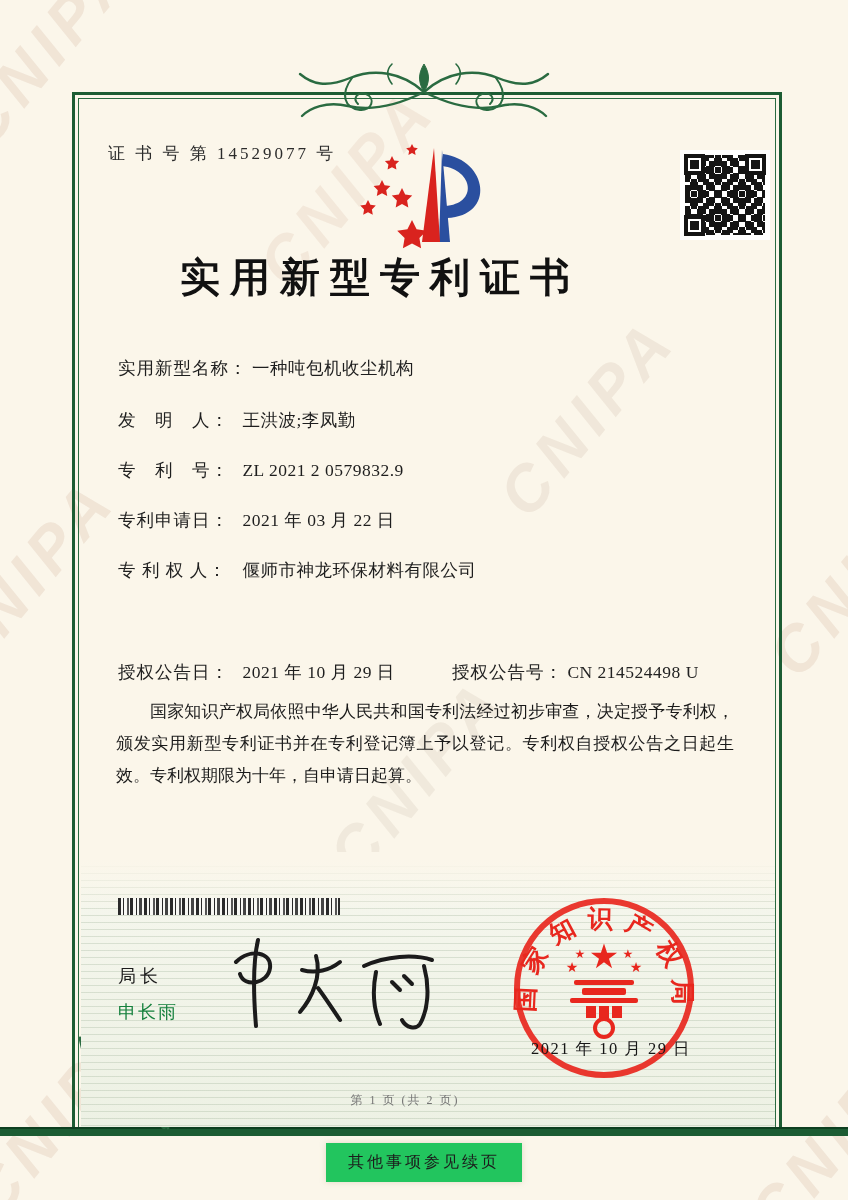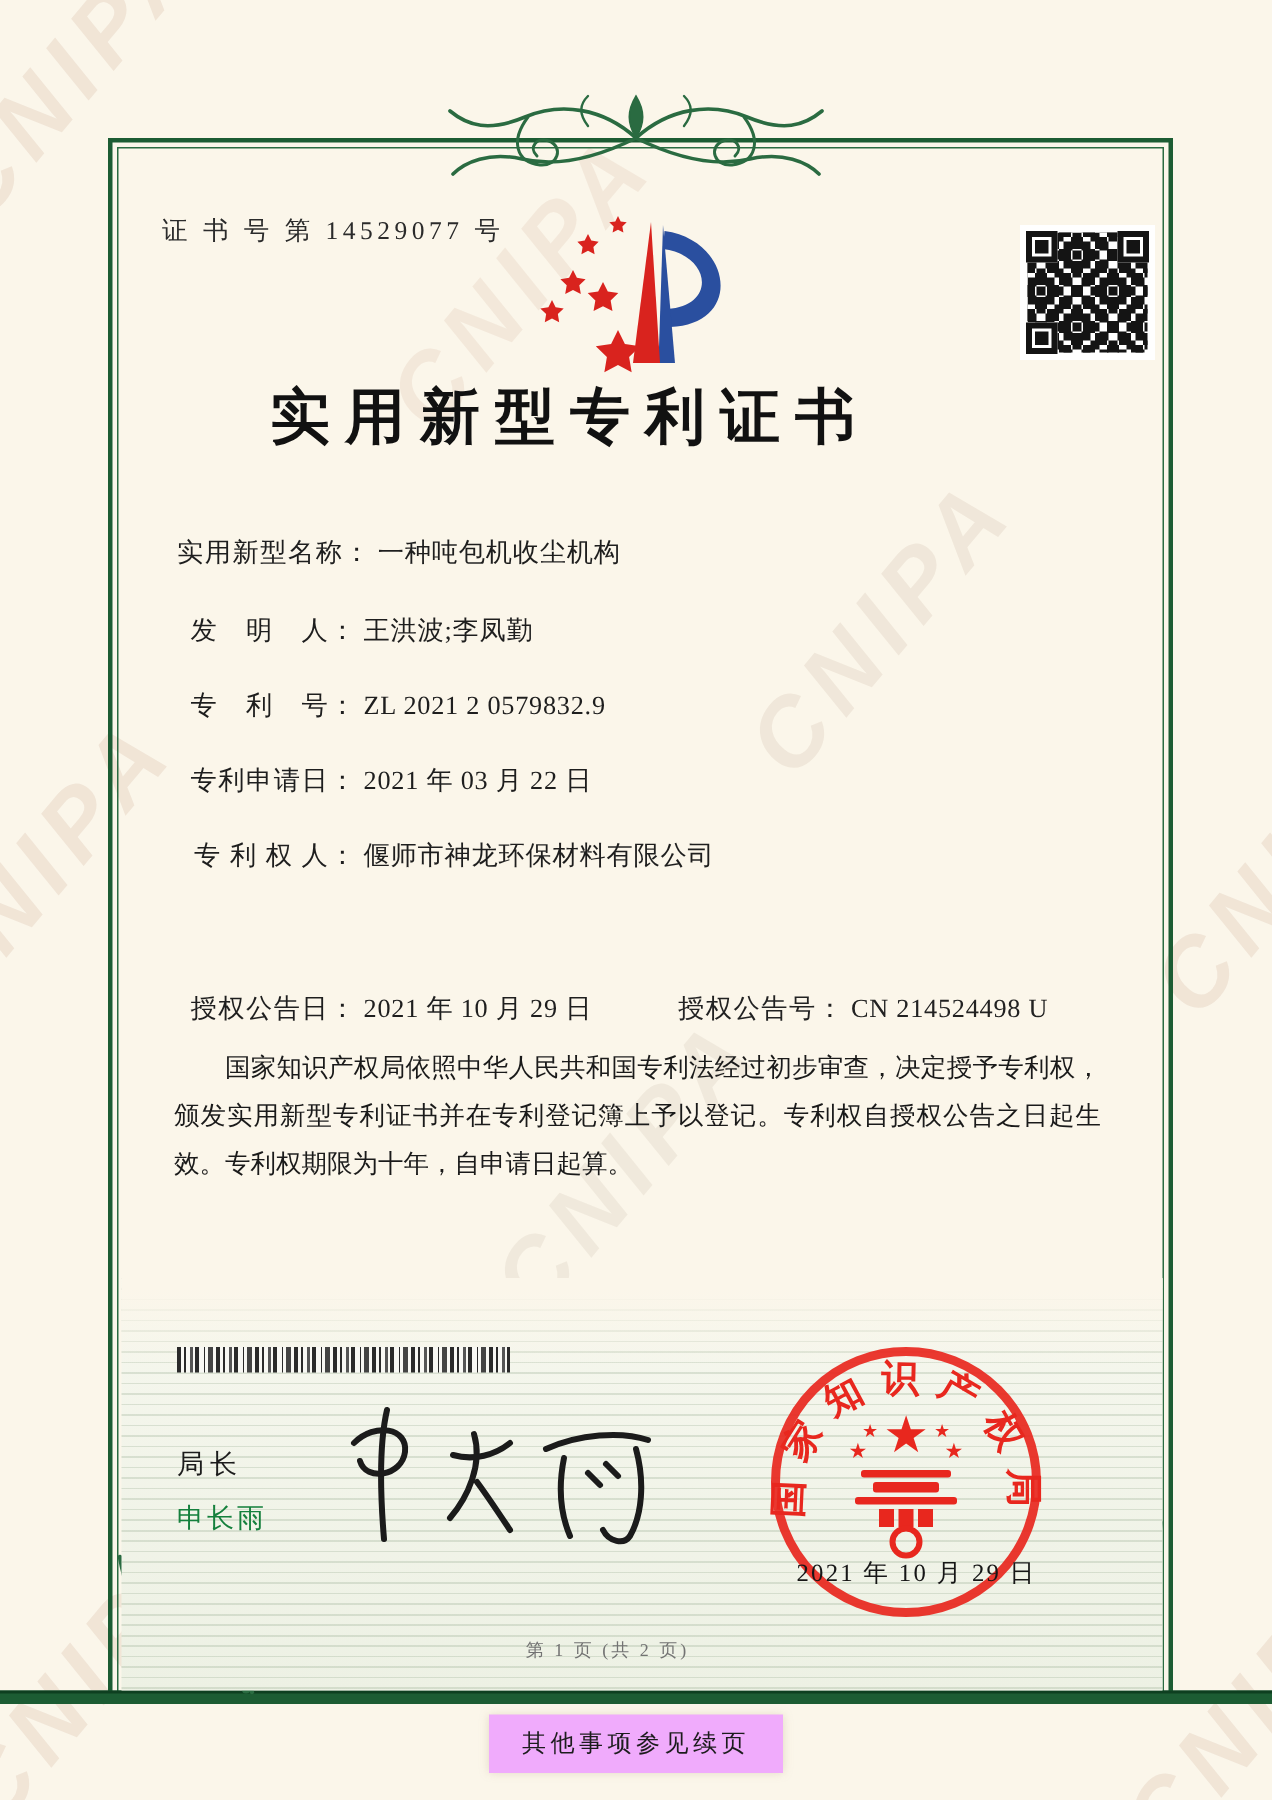--- a/index.html
+++ b/index.html
@@ -67,21 +67,21 @@
   .finder.tr{right:4px;top:4px;}
   .finder.bl{left:4px;bottom:4px;}
 
   .title{
     position:absolute;left:0;top:250px;width:760px;text-align:center;
     font-size:40px;font-weight:bold;letter-spacing:10px;color:#111;
   }
 
   
   .field-row{position:absolute;left:118px;font-size:17.5px;white-space:nowrap;color:#1e1e1e;}
-  .field-label{display:inline-block;min-width:120px;letter-spacing:1px;text-align:right;}
+  .field-label{display:inline-block;min-width:120px;letter-spacing:1px;}
   .field-value{letter-spacing:0.5px;}
   .row-y0{top:356px;}
   .row-y1{top:408px;}
   .row-y2{top:458px;}
   .row-y3{top:508px;}
   .row-y4{top:558px;}
   .row-y5{top:610px;}
   .row-y6{top:660px;}
   .grant-no{position:absolute;left:452px;top:660px;font-size:17.5px;white-space:nowrap;}
 
@@ -121,21 +121,21 @@
     font-size:16.5px;letter-spacing:1.5px;color:#161616;
   }
 
   
   .page-num{
     position:absolute;left:0;top:1092px;width:810px;text-align:center;
     font-size:12px;letter-spacing:2px;color:#737373;
   }
   .continuation{
     position:absolute;left:50%;top:1143px;transform:translateX(-50%);
-    background:#f0abfc;box-shadow:0 0 6px rgba(180,160,130,0.35);
+    background:#22c55e;box-shadow:0 0 6px rgba(180,160,130,0.35);
     padding:9px 22px;font-size:16px;letter-spacing:3px;color:#1c1c1c;white-space:nowrap;
   }
 </style>
 </head>
 <body>
 
 <div class="page">
 
   <div class="wm wm1">CNIPA</div>
   <div class="wm wm2">CNIPA</div>

